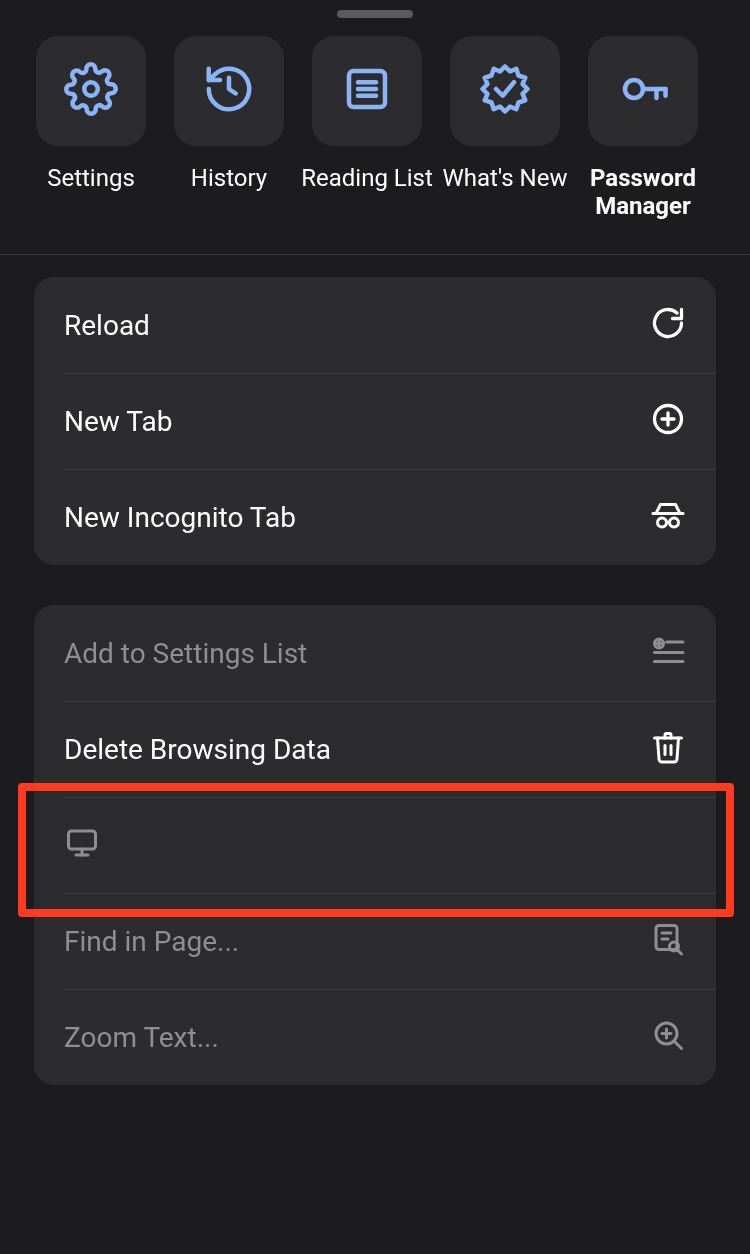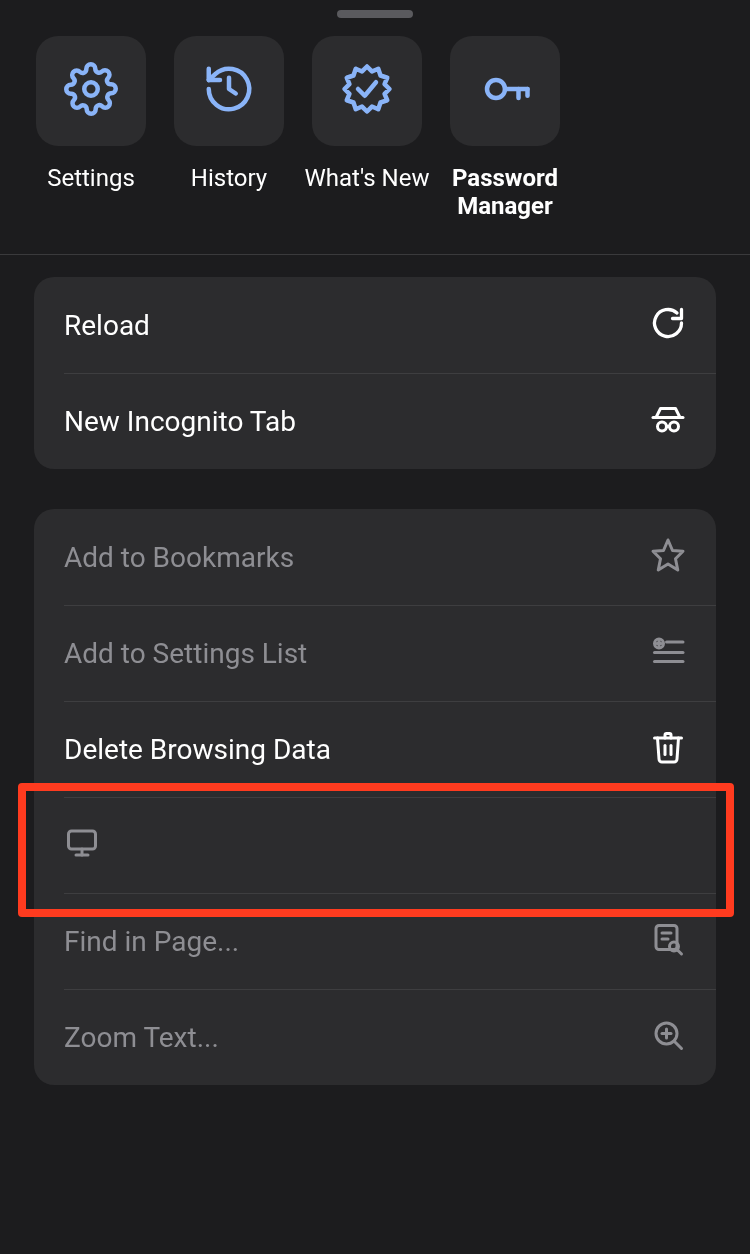--- a/index.html
+++ b/index.html
@@ -122,20 +122,33 @@
         <svg viewBox="0 0 24 24" fill="none" stroke="#8ab4f8" stroke-width="2" stroke-linecap="round" stroke-linejoin="round">
           <path d="M3 12a9 9 0 1 0 3-6.7L3 8"></path>
           <polyline points="3 3 3 8 8 8"></polyline>
           <polyline points="12 7 12 12 15 14"></polyline>
         </svg>
       </span>
     </div>
     <div class="label">History</div>
   </div>
 
+  <div class="shortcut">
+    <div class="tile">
+      <span>
+        <svg viewBox="0 0 24 24" fill="none" stroke="#8ab4f8" stroke-width="2" stroke-linecap="round" stroke-linejoin="round">
+          <rect x="4" y="4" width="16" height="16" rx="2"></rect>
+          <line x1="8" y1="9" x2="16" y2="9"></line>
+          <line x1="8" y1="12" x2="16" y2="12"></line>
+          <line x1="8" y1="15" x2="16" y2="15"></line>
+        </svg>
+      </span>
+    </div>
+    <div class="label">Reading List</div>
+  </div>
 
   <div class="shortcut">
     <div class="tile">
       <span>
         <svg viewBox="0 0 24 24" fill="none" stroke="#8ab4f8" stroke-width="2" stroke-linecap="round" stroke-linejoin="round">
           <path d="M12 2l2.2 2.2L17 3l1 3 3 1-1.2 2.8L22 12l-2.2 2.2L21 17l-3 1-1 3-2.8-1.2L12 22l-2.2-2.2L7 21l-1-3-3-1 1.2-2.8L2 12l2.2-2.2L3 7l3-1 1-3 2.8 1.2z"></path>
           <polyline points="8 12 11 15 16 9"></polyline>
         </svg>
       </span>
     </div>
@@ -165,46 +178,48 @@
   <div class="row">
     <span class="text">Reload</span>
     <span class="icon">
       <svg viewBox="0 0 24 24" fill="none" stroke="#ffffff" stroke-width="2.2" stroke-linecap="round" stroke-linejoin="round">
         <path d="M21 12a9 9 0 1 1-3-6.7"></path>
         <polyline points="21 3 21 9 15 9"></polyline>
       </svg>
     </span>
   </div>
 
+  <div class="row">
+    <span class="text">New Tab</span>
+    <span class="icon">
+      <svg viewBox="0 0 24 24" fill="none" stroke="#ffffff" stroke-width="2.2" stroke-linecap="round" stroke-linejoin="round">
+        <circle cx="12" cy="12" r="9"></circle>
+        <line x1="12" y1="8" x2="12" y2="16"></line>
+        <line x1="8" y1="12" x2="16" y2="12"></line>
+      </svg>
+    </span>
+  </div>
 
   <div class="row">
     <span class="text">New Incognito Tab</span>
     <span class="icon">
       <svg viewBox="0 0 24 24" fill="none" stroke="#ffffff" stroke-width="2" stroke-linecap="round" stroke-linejoin="round">
         <path d="M4 11l3-6h10l3 6"></path>
         <line x1="2" y1="11" x2="22" y2="11"></line>
         <circle cx="8" cy="17" r="3"></circle>
         <circle cx="16" cy="17" r="3"></circle>
         <line x1="11" y1="17" x2="13" y2="17"></line>
       </svg>
     </span>
   </div>
 
 </div>
 
 <div class="section second">
 
-  <div class="row">
-    <span class="text dim">Add to Bookmarks</span>
-    <span class="icon dim">
-      <svg viewBox="0 0 24 24" fill="none" stroke="#8e8e93" stroke-width="2" stroke-linecap="round" stroke-linejoin="round">
-        <polygon points="12 2 15 9 22 9.5 17 14.5 18.5 22 12 18 5.5 22 7 14.5 2 9.5 9 9"></polygon>
-      </svg>
-    </span>
-  </div>
 
   <div class="row">
     <span class="text dim">Add to Settings List</span>
     <span class="icon dim">
       <svg viewBox="0 0 24 24" fill="none" stroke="#8e8e93" stroke-width="2" stroke-linecap="round" stroke-linejoin="round">
         <circle cx="6" cy="7" r="3"></circle>
         <line x1="6" y1="5.5" x2="6" y2="8.5"></line>
         <line x1="4.5" y1="7" x2="7.5" y2="7"></line>
         <line x1="11" y1="6" x2="22" y2="6"></line>
         <line x1="3" y1="13" x2="22" y2="13"></line>

